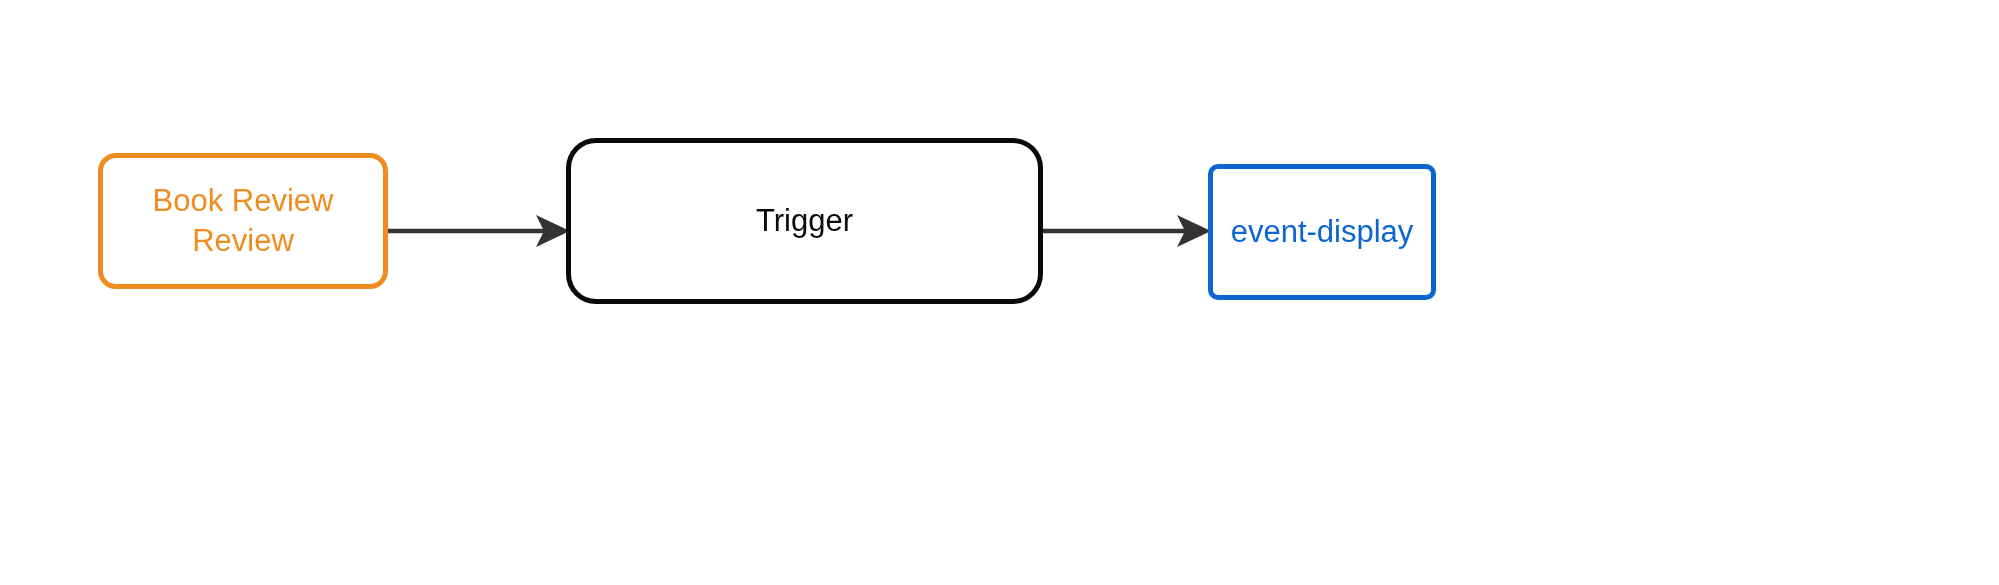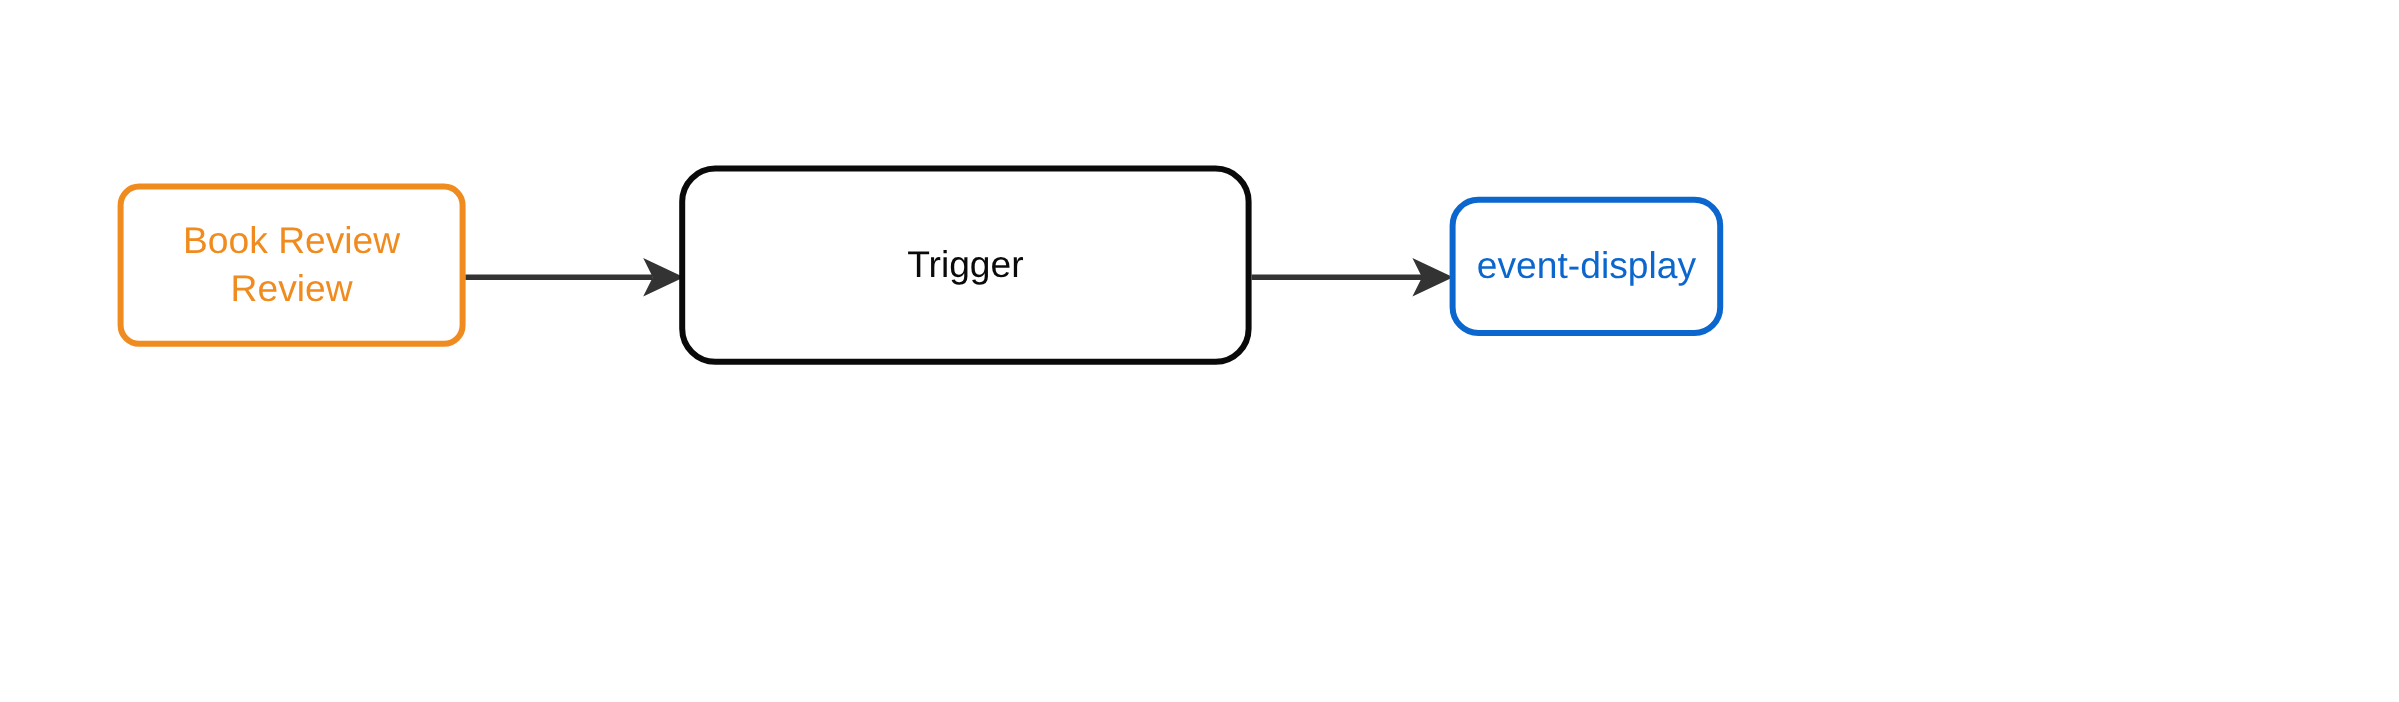--- a/index.html
+++ b/index.html
@@ -51,23 +51,23 @@
     border: 5px solid #0a0a0a;
     border-radius: 30px;
     color: #0a0a0a;
     font-size: 31px;
   }
   
   #node-sink {
     left: 1208px;
     top: 164px;
     width: 228px;
-    height: 116px;
+    height: 136px;
     border: 5px solid #0B67CE;
-    border-radius: 24px;
+    border-radius: 10px;
     color: #0B67CE;
     font-size: 31px;
   }
   .node-line {
     display: block;
     white-space: nowrap;
   }
   
   .edge {
     position: absolute;

